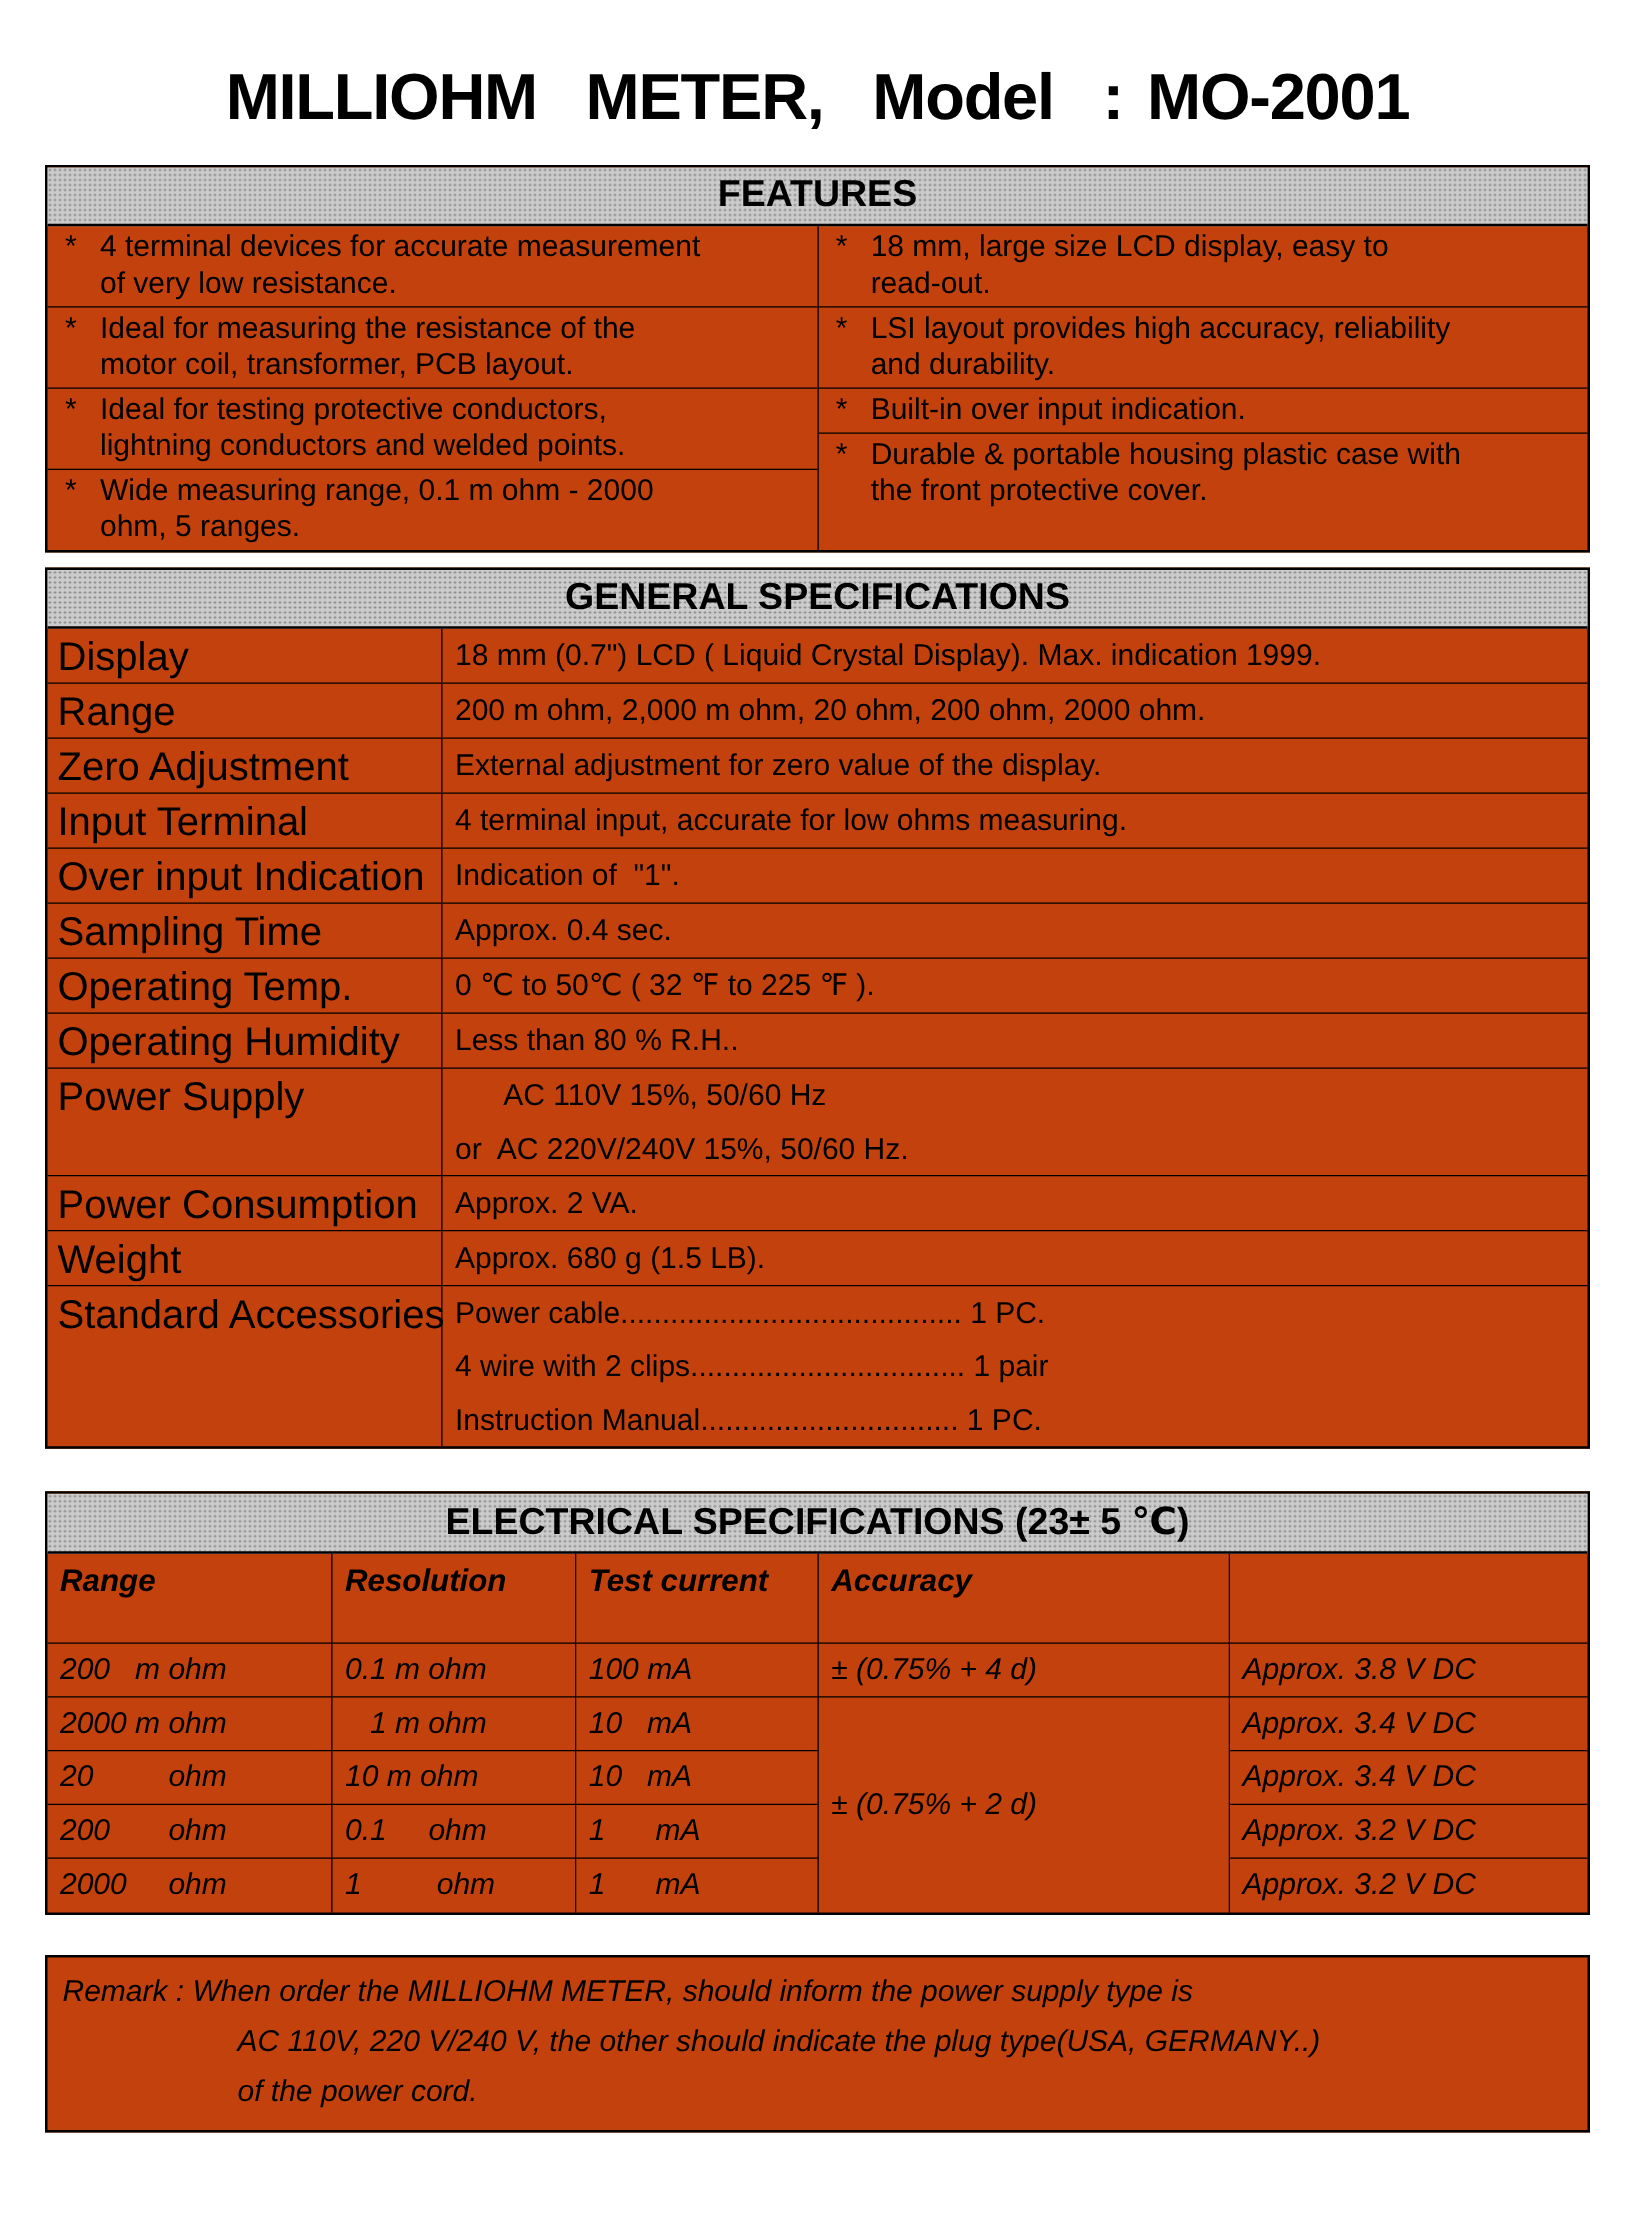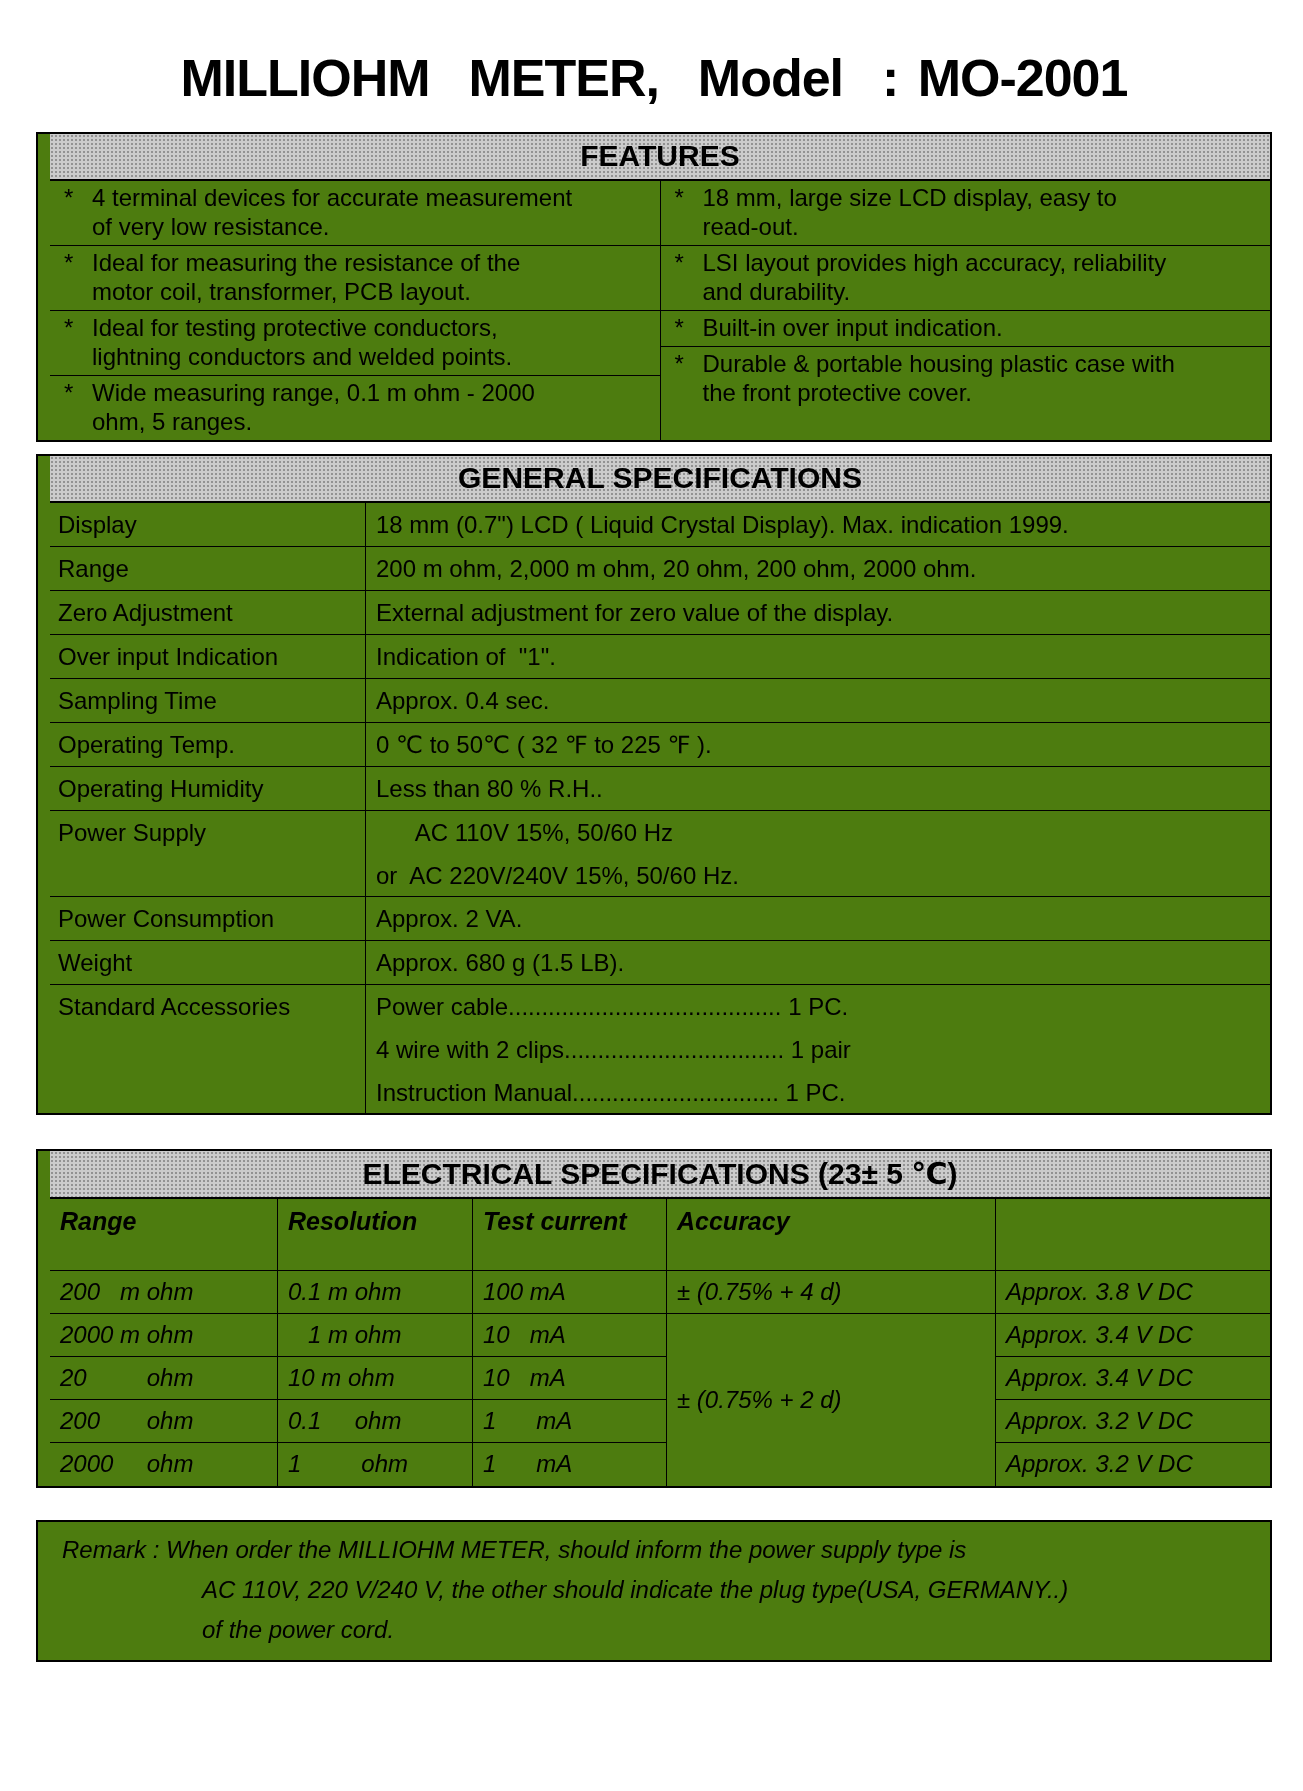--- a/index.html
+++ b/index.html
@@ -15,21 +15,21 @@
   
   .doc-title {
     margin:0; padding-top:48px;
     text-align:center;
     font-size:52px; font-weight:bold;
     letter-spacing:-1px; word-spacing:6px;
     white-space:pre;
   }
 
   
-  .box { border:2px solid #000; background:#4d7c0f;padding-left:12px; }
+  .box { border:2px solid #000; background:#c2410c; }
   .bar {
     background-color:#cbcbcb;
     background-image:radial-gradient(#929292 0.9px, rgba(0,0,0,0) 1.1px);
     background-size:4px 4px;
     border-bottom:2px solid #000;
     text-align:center;
     font-weight:bold; font-size:30px;
     padding:5px 0 6px 0;
   }
 
@@ -49,21 +49,21 @@
   .f-line { white-space:pre; }
 
   
   .general { margin-top:12px; }
   .g-row { display:flex; border-bottom:1.5px solid #000; min-height:44px; box-sizing:border-box; }
   .g-row:last-child { border-bottom:none; }
   .g-label {
     width:316px; flex:0 0 316px;
     border-right:1.5px solid #000;
     padding:7px 6px 5px 8px;
-    font-size:24px; line-height:30px;
+    font-size:32px; line-height:30px;
     box-sizing:border-box; white-space:pre;
   }
   .g-value { flex:1; padding:7px 8px 5px 10px; font-size:24px; line-height:30px; }
   .g-line { white-space:pre; }
   .g-line + .g-line { margin-top:13px; }
 
   
   .electrical { margin-top:34px; }
   .e-grid {
     display:grid;
@@ -162,20 +162,26 @@
         <div class="g-line">200 m ohm, 2,000 m ohm, 20 ohm, 200 ohm, 2000 ohm.</div>
       </div>
     </div>
     <div class="g-row">
       <div class="g-label">Zero Adjustment</div>
       <div class="g-value">
         <div class="g-line">External adjustment for zero value of the display.</div>
       </div>
     </div>
     <div class="g-row">
+      <div class="g-label">Input Terminal</div>
+      <div class="g-value">
+        <div class="g-line">4 terminal input, accurate for low ohms measuring.</div>
+      </div>
+    </div>
+    <div class="g-row">
       <div class="g-label">Over input Indication</div>
       <div class="g-value">
         <div class="g-line">Indication of  "1".</div>
       </div>
     </div>
     <div class="g-row">
       <div class="g-label">Sampling Time</div>
       <div class="g-value">
         <div class="g-line">Approx. 0.4 sec.</div>
       </div>

